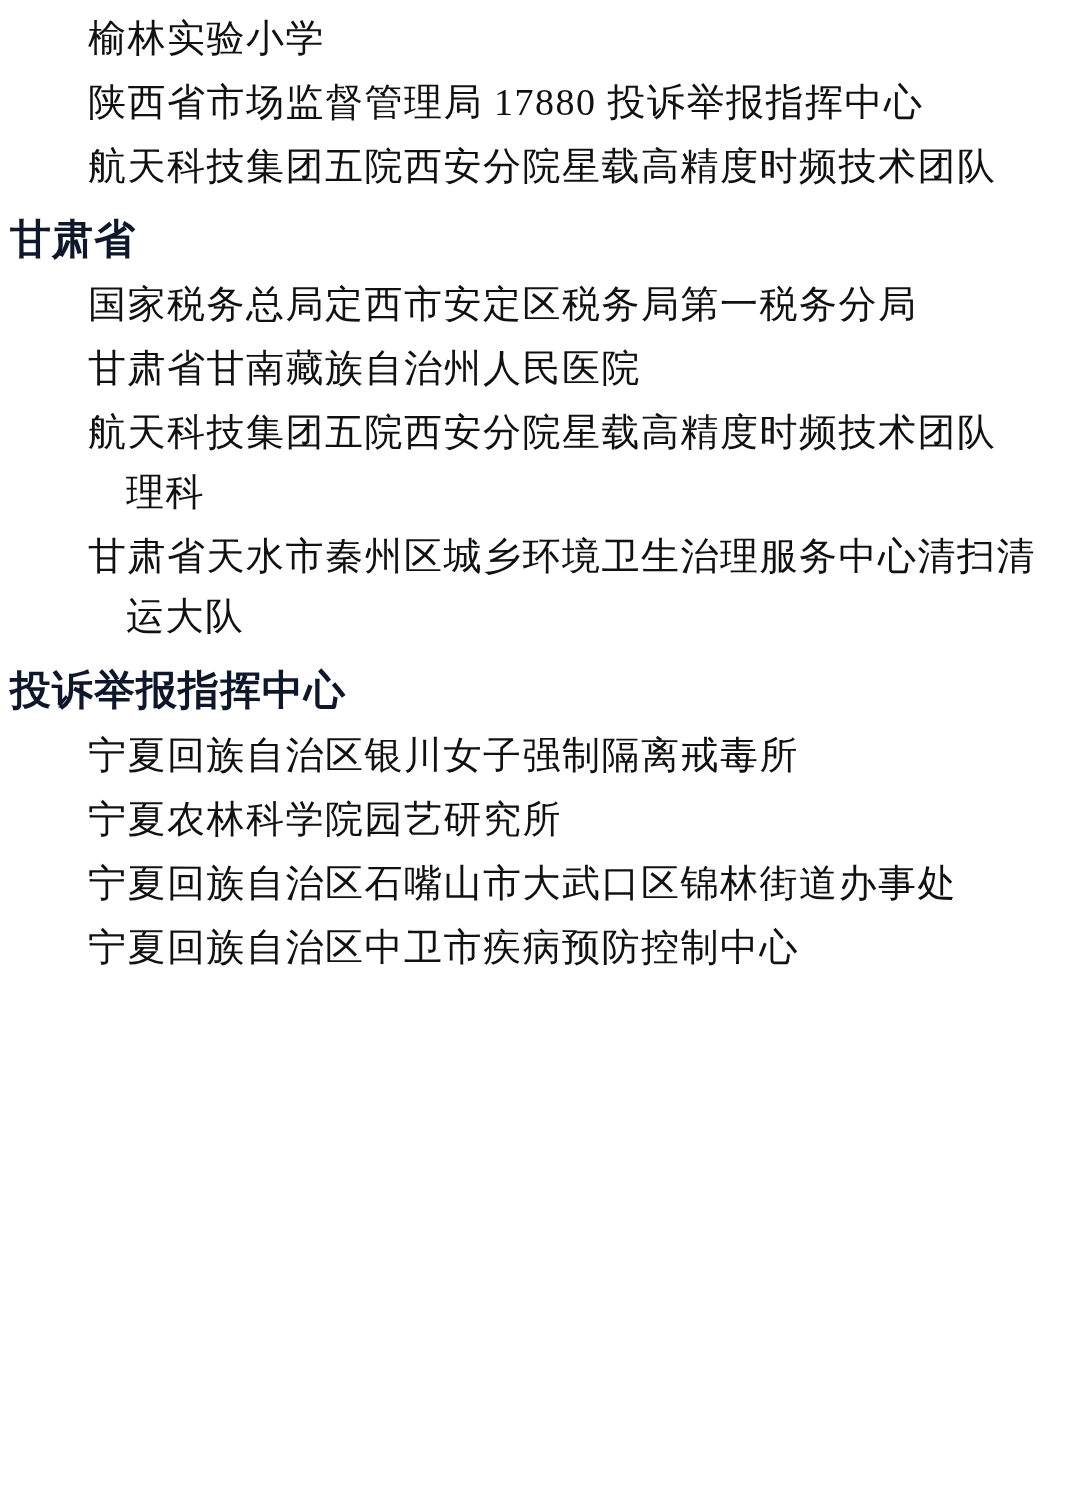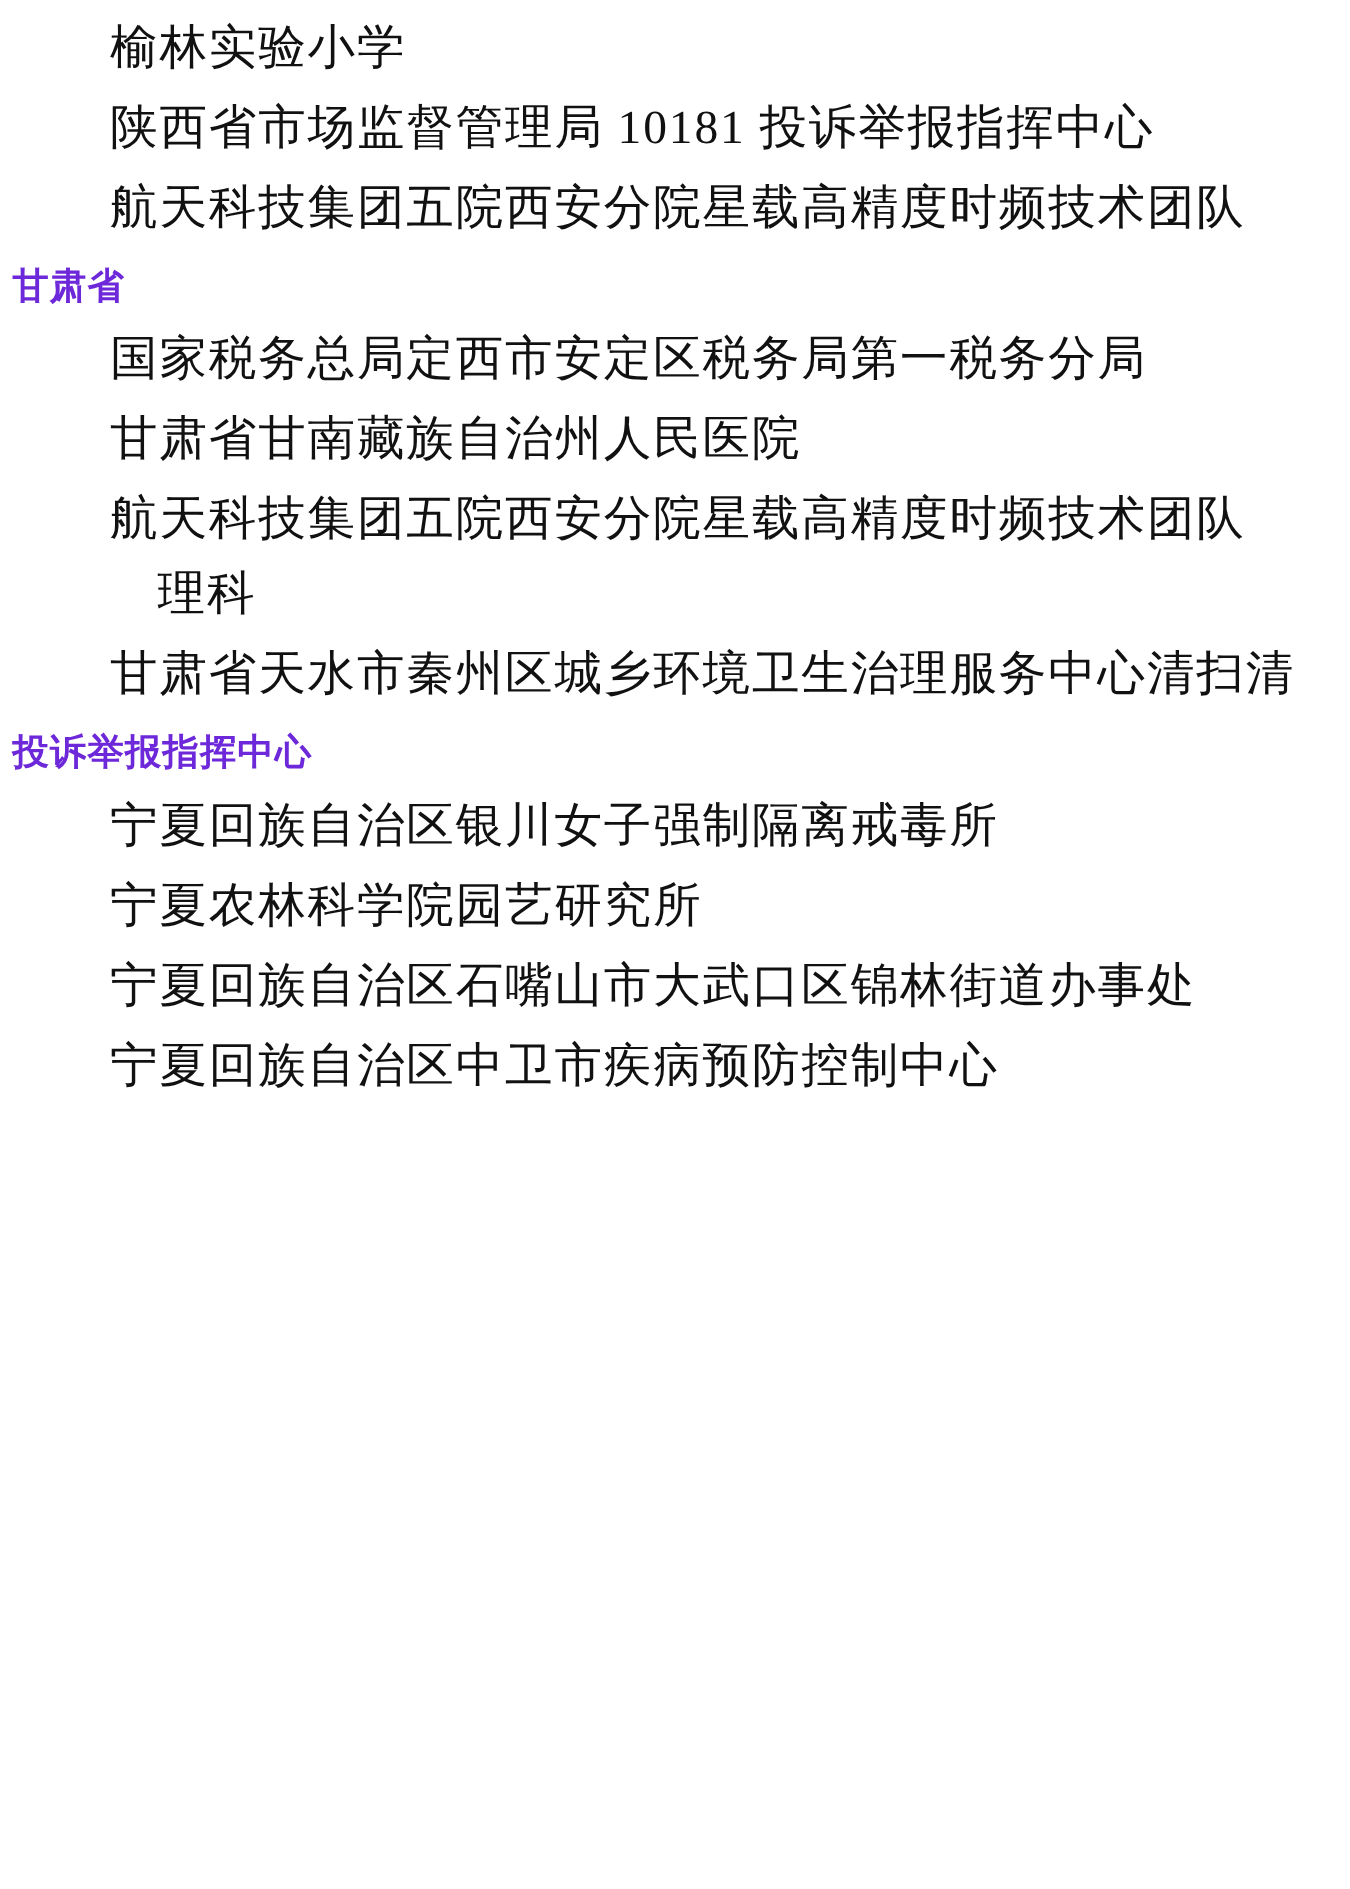--- a/index.html
+++ b/index.html
@@ -13,27 +13,27 @@
     font-family: "Liberation Serif", "DejaVu Serif", serif;
     color: #1a1a1a;
   }
   .page {
     width: 1080px;
     min-height: 1511px;
     box-sizing: border-box;
     padding: 8px 34px 10px 10px;
   }
   .province {
-    font-family: Liberation Mono, monospace;
+    font-family: Liberation Serif, serif;
     font-weight: bold;
-    font-size: 29px;
+    font-size: 41px;
     line-height: 1.42;
     letter-spacing: 1px;
     margin: 14px 0 6px 0;
-    color: #6d28d9;
+    color: #0f172a;
   }
   .entry {
     font-size: 38px;
     line-height: 1.58;
     letter-spacing: 1.5px;
     margin: 0 0 4px 0;
     padding-left: 78px;
     text-indent: 0;
     color: #111111;
     text-align: justify;
@@ -48,34 +48,35 @@
     padding-left: 38px;
   }
 </style>
 </head>
 <body>
 
 <div class="page">
 
   <div>
     <p class="entry">榆林实验小学</p>
-    <p class="entry">陕西省市场监督管理局 10181 投诉举报指挥中心</p>
+    <p class="entry">陕西省市场监督管理局 17880 投诉举报指挥中心</p>
     <p class="entry">航天科技集团五院西安分院星载高精度时频技术团队</p>
   </div>
 
   <div>
     <h2 class="province">甘肃省</h2>
     <p class="entry">国家税务总局定西市安定区税务局第一税务分局</p>
     <p class="entry">甘肃省甘南藏族自治州人民医院</p>
     <p class="entry hang">
       <span>航天科技集团五院西安分院星载高精度时频技术团队</span>
       <span class="ln2">理科</span>
     </p>
     <p class="entry hang">
       <span>甘肃省天水市秦州区城乡环境卫生治理服务中心清扫清</span>
+      <span class="ln2">运大队</span>
     </p>
   </div>
 
 
   <div>
     <h2 class="province">投诉举报指挥中心</h2>
     <p class="entry">宁夏回族自治区银川女子强制隔离戒毒所</p>
     <p class="entry">宁夏农林科学院园艺研究所</p>
     <p class="entry">宁夏回族自治区石嘴山市大武口区锦林街道办事处</p>
     <p class="entry">宁夏回族自治区中卫市疾病预防控制中心</p>

